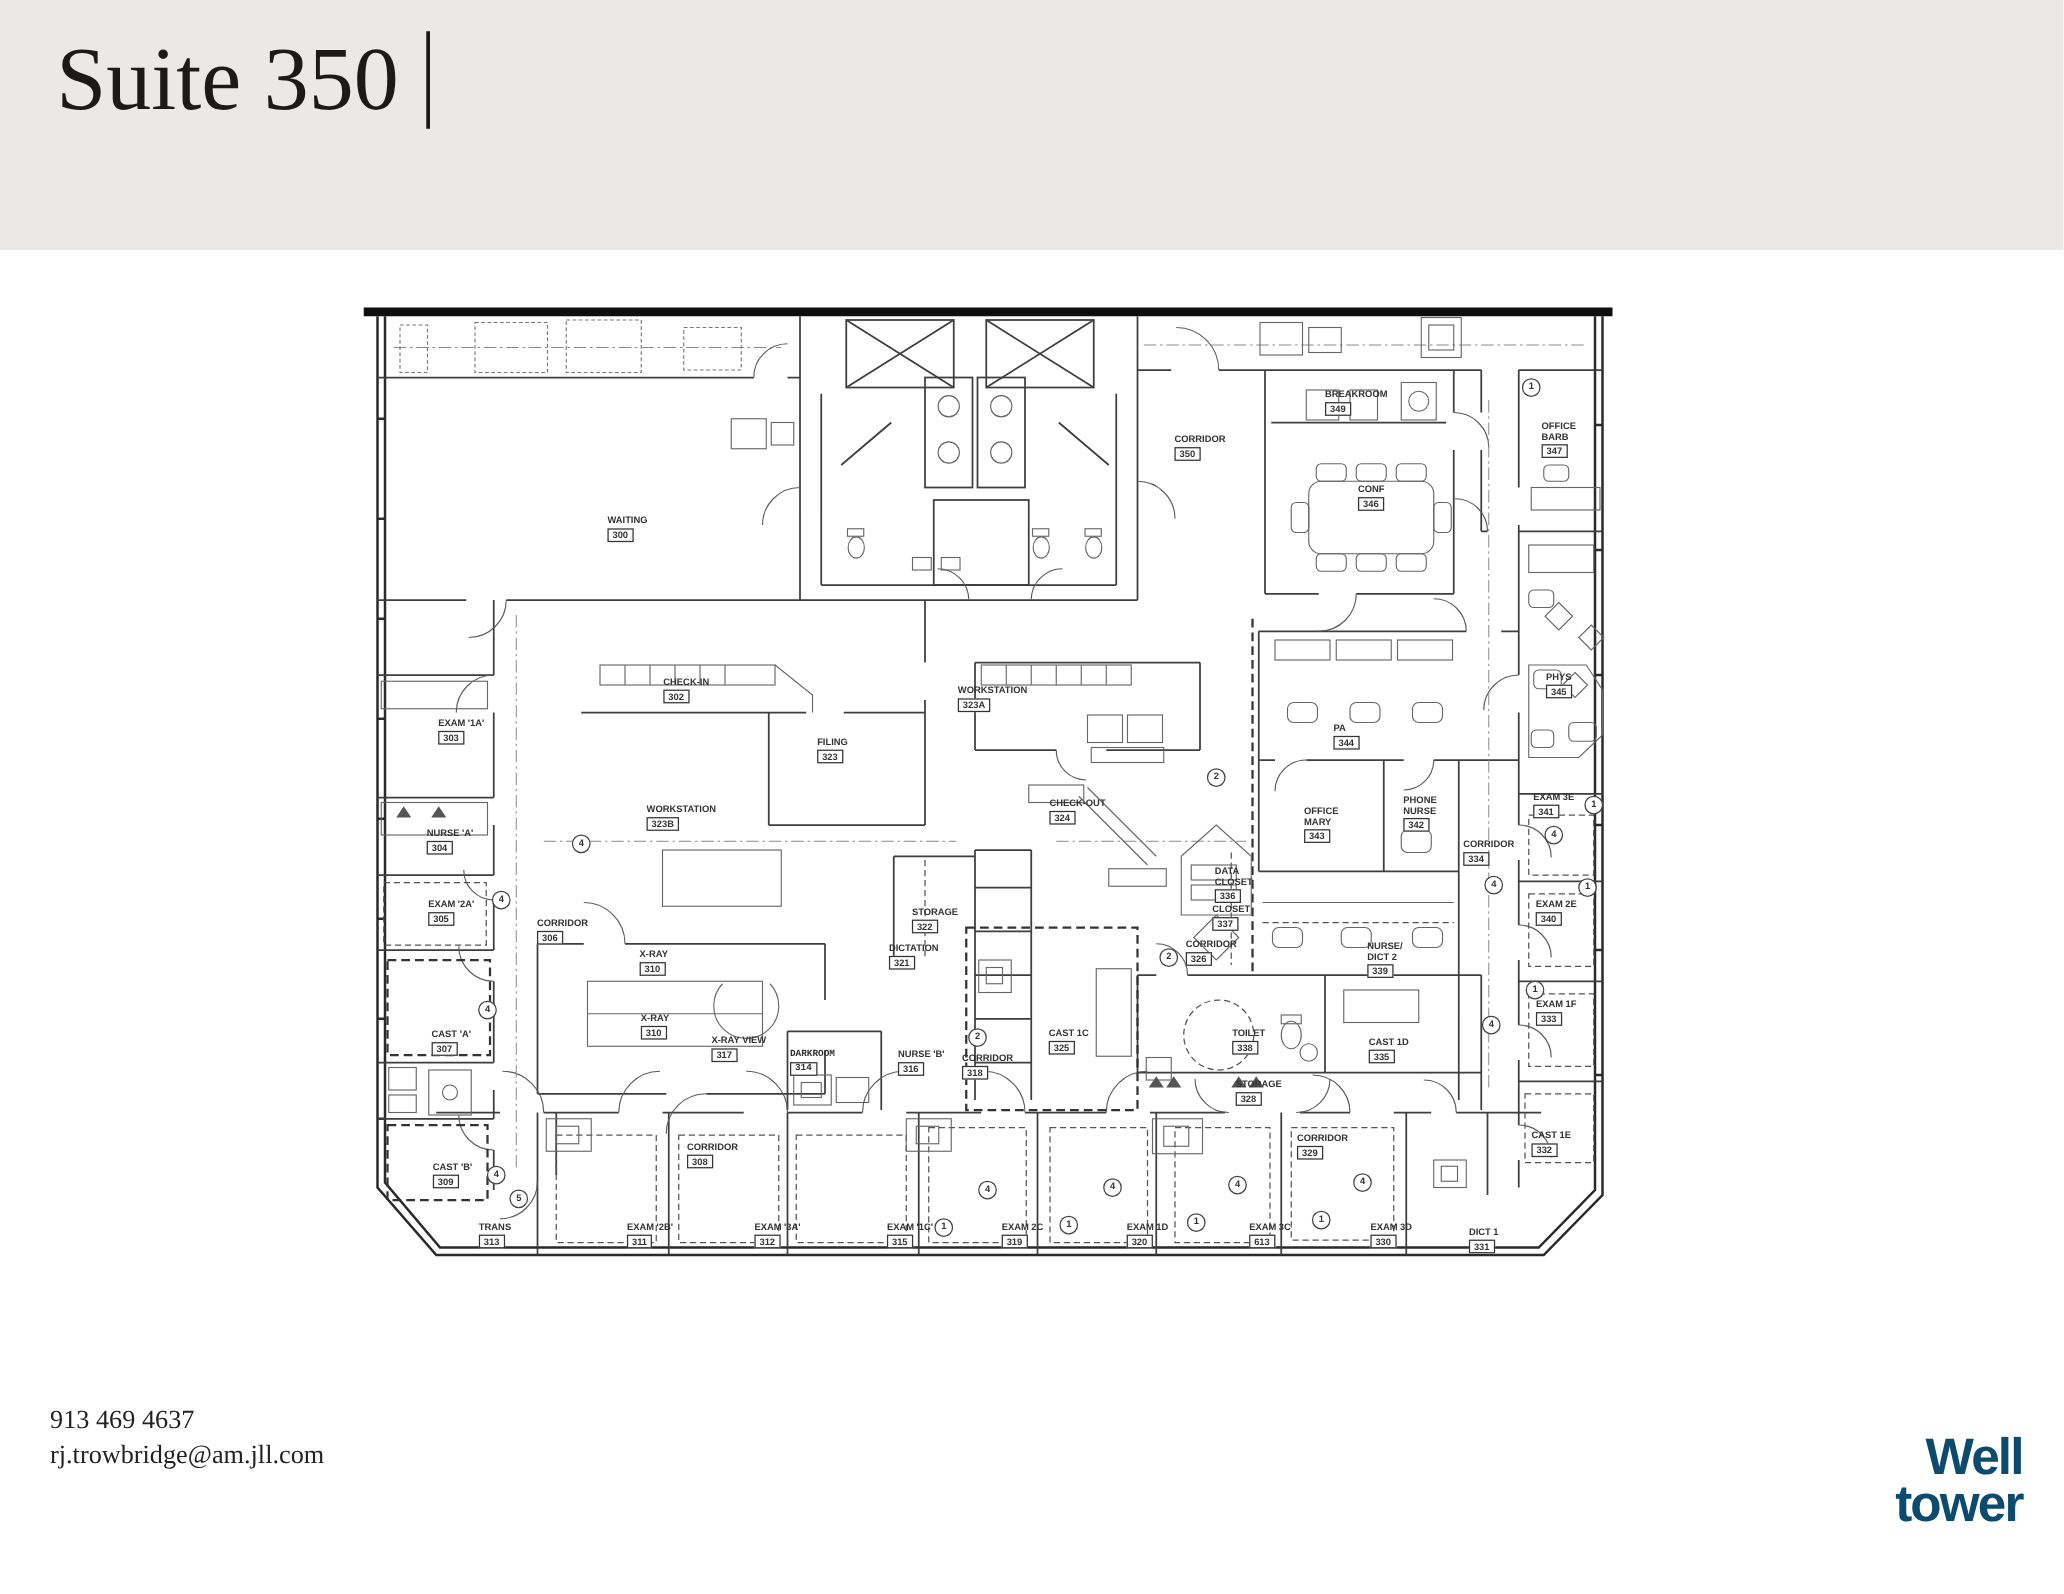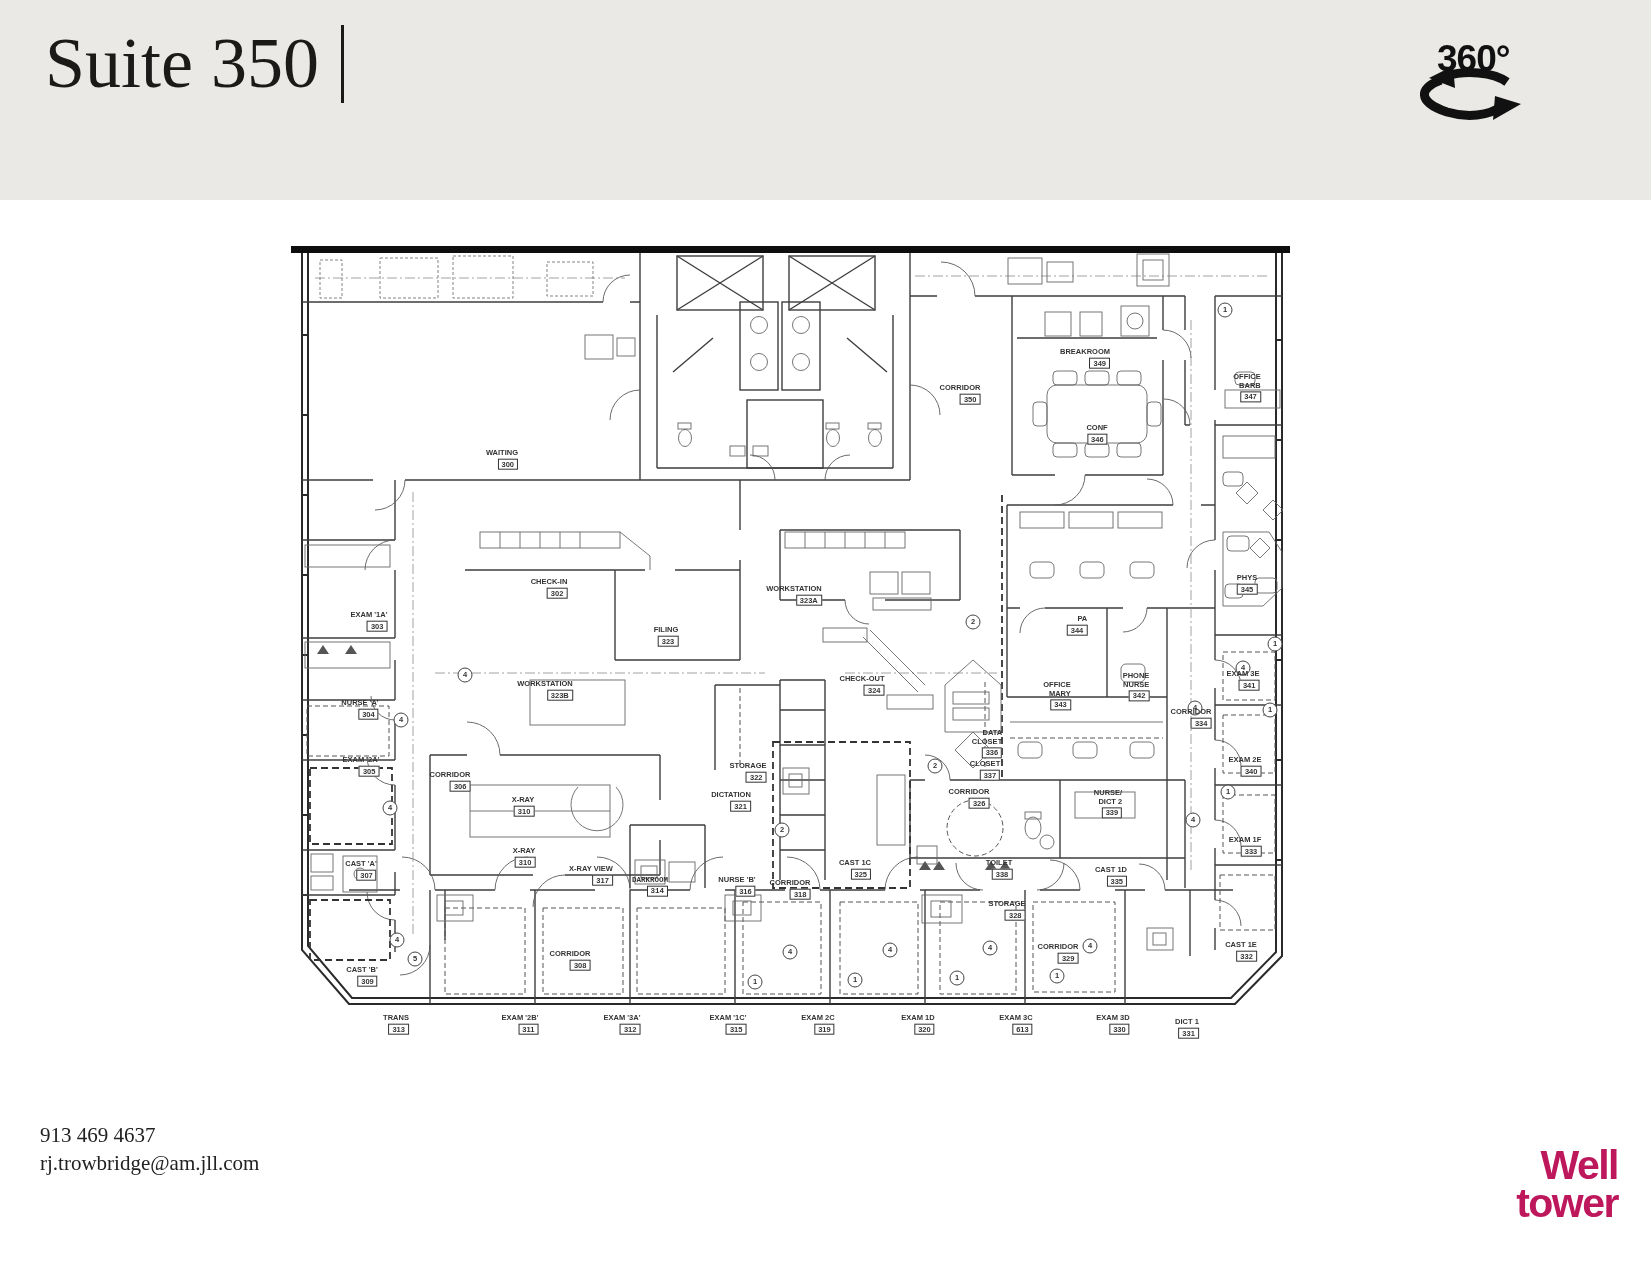--- a/index.html
+++ b/index.html
@@ -7,56 +7,47 @@
         font-family:"Liberation Sans",sans-serif;}
   .header-band{position:absolute;left:0;top:0;width:1651px;height:200px;background:#ebe9e5;}
   .title{position:absolute;left:45px;top:22px;font-family:"Liberation Serif",serif;
          font-size:72px;color:#1b1a18;letter-spacing:0;display:flex;align-items:center;}
   .title .sep{display:inline-block;width:3px;height:78px;background:#1b1a18;margin:0 20px 0 22px;}
   .badge360{position:absolute;right:118px;top:38px;width:130px;height:96px;}
   .badge360 .deg{position:absolute;left:34px;top:0;font-size:37px;font-weight:bold;color:#111;
                  letter-spacing:-1px;font-family:"Liberation Sans",sans-serif;}
   .plan{position:absolute;left:285px;top:240px;width:1010px;height:770px;}
   .plan svg{position:absolute;left:0;top:0;}
-  .room-label{position:absolute;transform:translate(-50%,-50%);text-align:right;
+  .room-label{position:absolute;transform:translate(-50%,-50%);text-align:left;
               font:bold 7.5px "Liberation Sans",sans-serif;color:#333;line-height:1.15;
-              white-space:pre-line;pointer-events:none;z-index:3;margin-top:36px;}
+              white-space:pre-line;pointer-events:none;z-index:3;}
   .room-num{display:inline-block;border:1px solid #333;padding:0px 3px;margin-top:1px;
             background:#fff;font-size:7.5px;line-height:9px;}
   .marker{position:absolute;transform:translate(-50%,-50%);width:13px;height:13px;
           border:1px solid #444;border-radius:50%;background:#fff;color:#333;
           font:bold 7.5px/12px "Liberation Sans",sans-serif;text-align:center;z-index:2;}
   .contact{position:absolute;left:40px;top:1122px;font-family:"Liberation Serif",serif;color:#222;}
   .contact .name{font-size:31px;margin-bottom:8px;color:#1d1c1a;}
   .contact .line{font-size:21px;line-height:1.32;}
-  .logo{position:absolute;right:33px;top:1146px;text-align:right;color:#be185d;
+  .logo{position:absolute;right:33px;top:1146px;text-align:right;color:#0c4a6e;
         font-family:"Liberation Sans",sans-serif;font-weight:bold;letter-spacing:-1.5px;
         font-size:41px;line-height:0.93;}
 </style>
 </head>
 <body>
 
 <div class="page">
 
   <div class="header-band"></div>
 
   <div class="title">
     <span>Suite 350</span>
     <span class="sep"></span>
   </div>
 
-  <div class="badge360">
-    <div class="deg">360°</div>
-    <svg width="130" height="96" viewBox="0 0 130 96">
-      <path d="M 38 42 C 16 50 14 64 44 74 C 64 80 86 78 99 68" stroke="#111" stroke-width="9" fill="none"></path>
-      <polygon points="92,58 118,66 90,82" fill="#111"></polygon>
-      <path d="M 44 38 C 62 32 90 34 104 44" stroke="#111" stroke-width="9" fill="none"></path>
-      <polygon points="50,28 26,40 52,50" fill="#111"></polygon>
-    </svg>
-  </div>
 
   <div class="plan">
     <svg width="1010" height="770" viewBox="0 0 1010 770">
 
       <rect x="6" y="6" width="999" height="7" fill="#0e0e0e"></rect>
 
       <g stroke="#2a2a2a" stroke-width="2" fill="none">
         <path d="M17,13 V710 L64,764 H950 L997,716 V13"></path>
         <path d="M23,13 V706 L67,758 H946 L991,712 V13"></path>
         <path d="M17,95 H23 M17,175 H23 M17,255 H23 M17,335 H23 M17,415 H23 M17,495 H23 M17,575 H23 M17,655 H23 M991,100 H997 M991,200 H997 M991,300 H997 M991,420 H997 M991,520 H997 M991,620 H997"></path>

